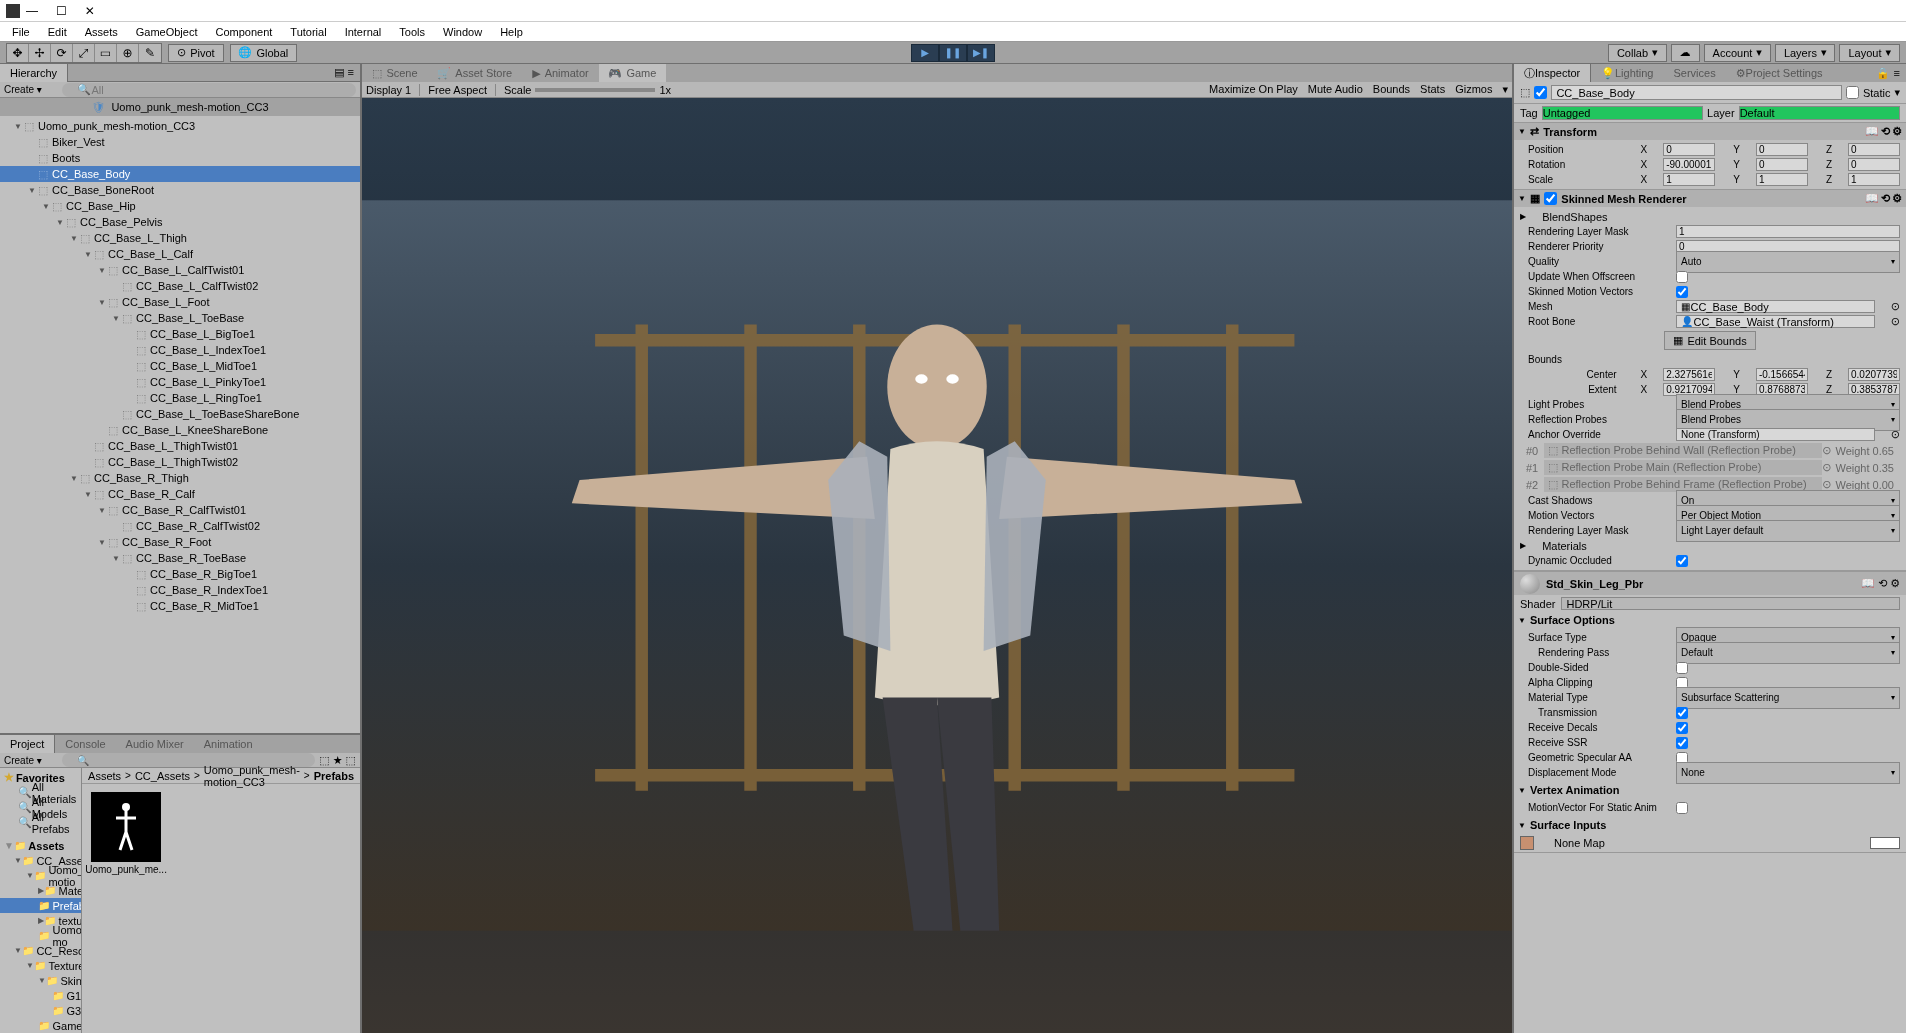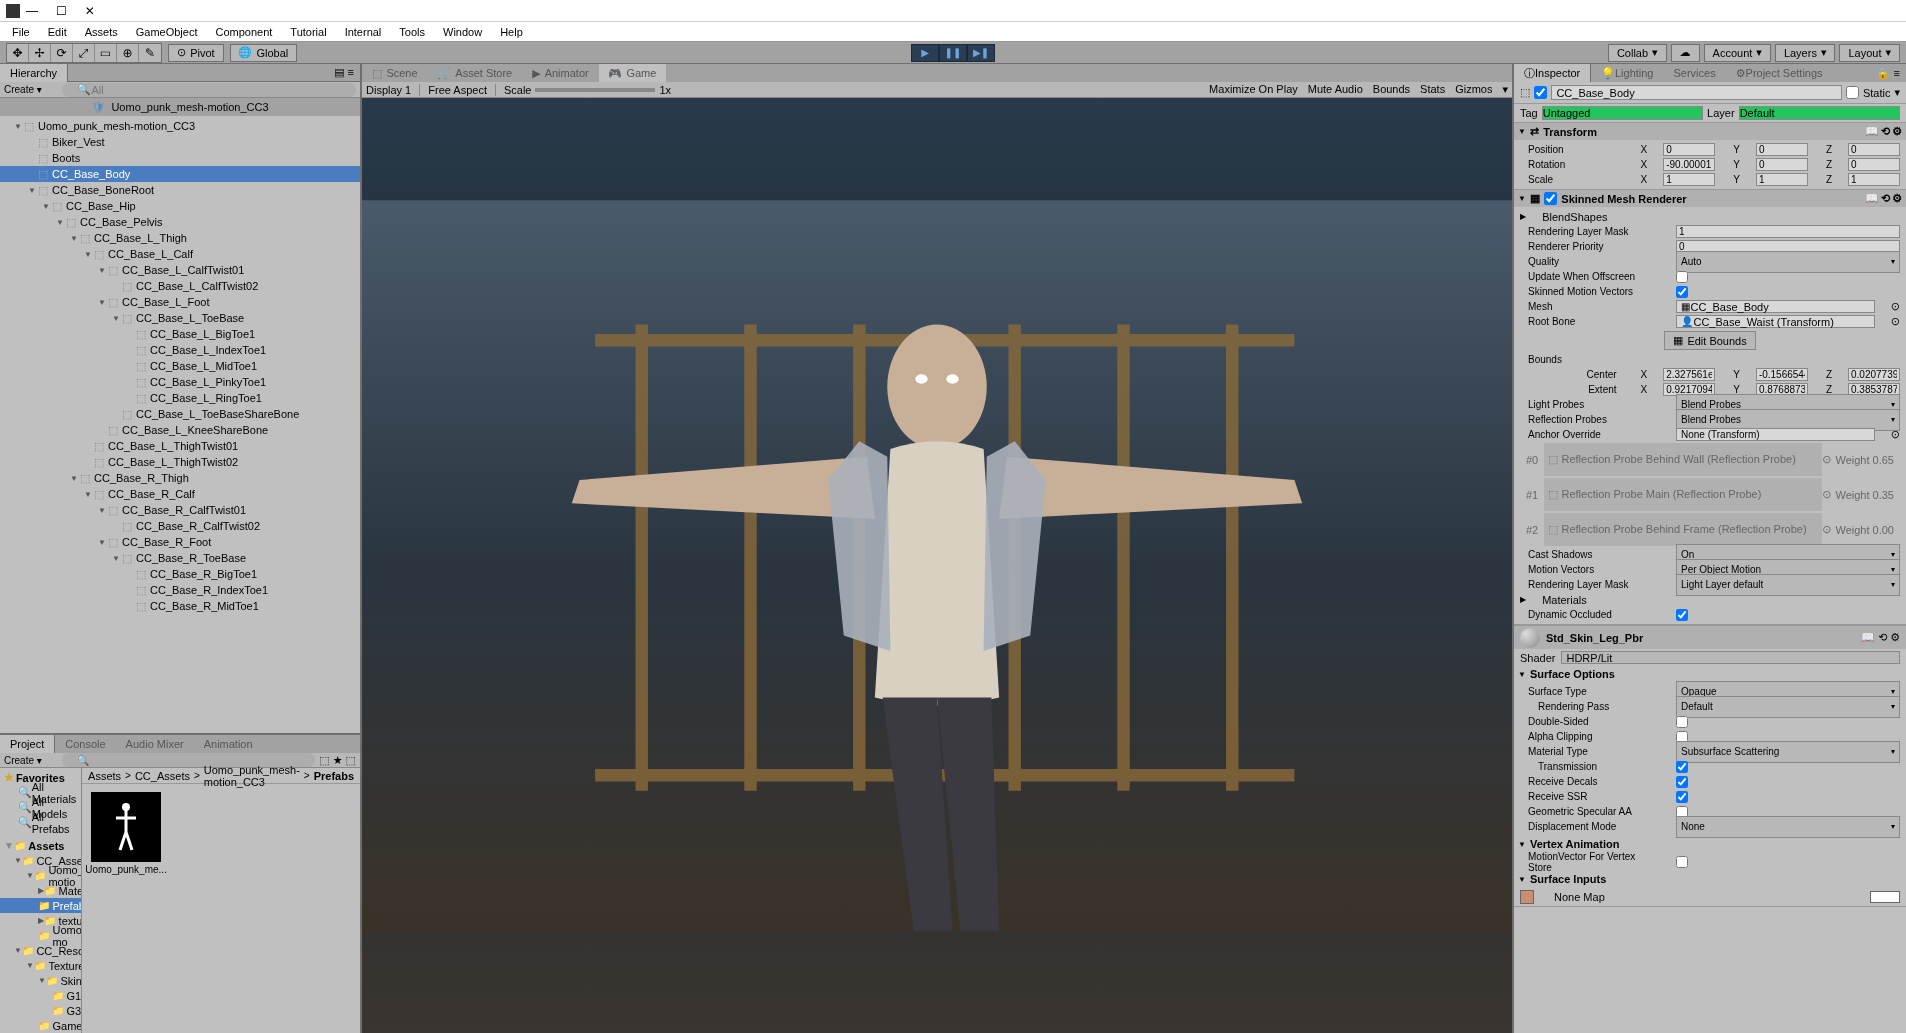--- a/index.html
+++ b/index.html
@@ -97,21 +97,21 @@
 .prop-row input[type=text] { width: 52px; height: 13px; background: #d8d8d8; border: 1px solid #888; font-size: 10px; padding: 0 2px; }
 .prop-row .axis { font-size: 10px; margin-left: 2px; }
 .prop-row .wide-input { flex: 1; height: 13px; background: #d8d8d8; border: 1px solid #888; font-size: 10px; padding: 0 2px; }
 .prop-row .dropdown-field { flex: 1; height: 22px; background: #b8b8b8; border: 1px solid #888; font-size: 10px; padding: 4px 4px; display: flex; align-items: center; }
 .prop-row .dropdown-field::after { content: "▾"; margin-left: auto; font-size: 8px; }
 .prop-row .obj-field { flex: 1; height: 13px; background: #d8d8d8; border: 1px solid #888; font-size: 10px; padding: 0 4px; display: flex; align-items: center; }
 .prop-row input[type=checkbox] { width: 12px; height: 12px; }
 .sub-section { font-weight: bold; padding: 2px 4px; font-size: 10px; display: flex; align-items: center; gap: 4px; }
 .reflection-row { display: flex; font-size: 9px; color: #666; padding: 1px 6px; align-items: center; }
 .reflection-row .idx { width: 18px; }
-.reflection-row .name { flex: 1; background: #b0b0b0; padding: 10px 4px; }
+.reflection-row .name { flex: 1; background: #b0b0b0; padding: 1px 4px; }
 .reflection-row .wgt { margin-left: 4px; }
 
 .material-header { height: 24px; display: flex; align-items: center; padding: 2px 6px; gap: 6px; background: #b0b0b0; border-top: 1px solid #999; }
 .material-header .sphere { width: 20px; height: 20px; background: radial-gradient(circle at 30% 30%, #ddd, #888); border-radius: 50%; }
 .material-header .name { flex: 1; font-weight: bold; }
 .shader-row { display: flex; padding: 2px 6px; align-items: center; gap: 6px; font-size: 10px; }
 .shader-row .dropdown-field { flex: 1; height: 13px; background: #b8b8b8; border: 1px solid #888; padding: 0 4px; }
 
 .edit-bounds-btn { display: inline-flex; align-items: center; gap: 4px; padding: 2px 8px; background: #b8b8b8; border: 1px solid #888; margin: 2px 0 2px 144px; font-size: 10px; }
 
@@ -796,21 +796,21 @@
             <span class="label">Displacement Mode</span>
             <div class="dropdown-field">None</div>
           </div>
       </div>
       <div class="sub-section">
           <span class="arrow" style="font-size:8px">▼</span>
           <span>Vertex Animation</span>
         </div>
       <div class="comp-body">
         <div class="prop-row">
-            <span class="label">MotionVector For Vertex Store</span>
+            <span class="label">MotionVector For Static Anim</span>
             <input type="checkbox" style="">
           </div>
       </div>
       <div class="sub-section">
           <span class="arrow" style="font-size:8px">▼</span>
           <span>Surface Inputs</span>
         </div>
       <div class="comp-body">
         <div class="prop-row">
             <span style="width:14px;height:14px;background:#c89070;border:1px solid #666;margin-right:4px"></span>

